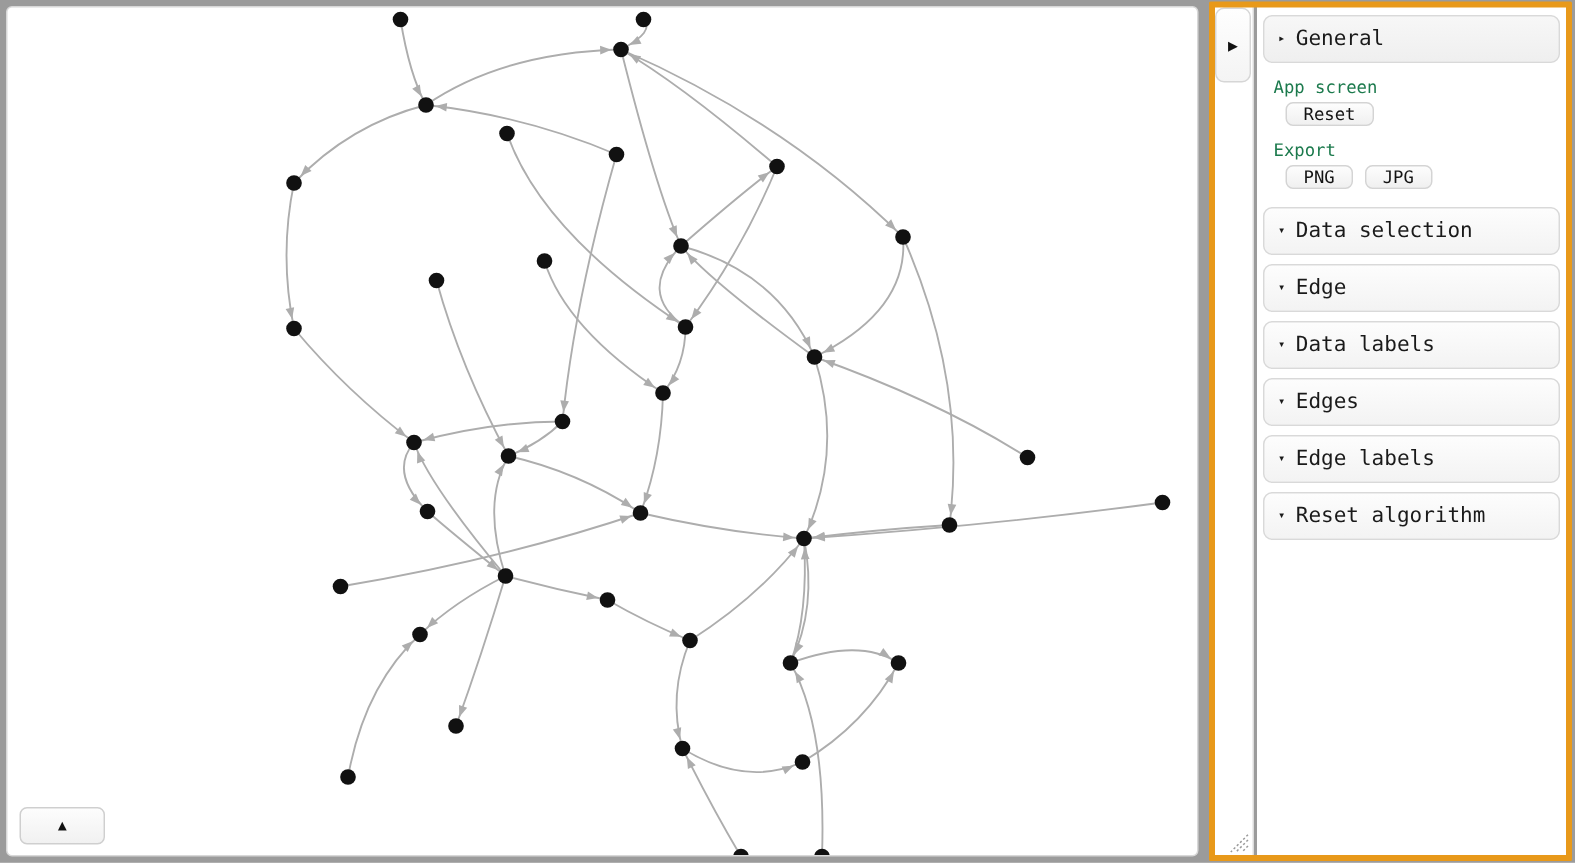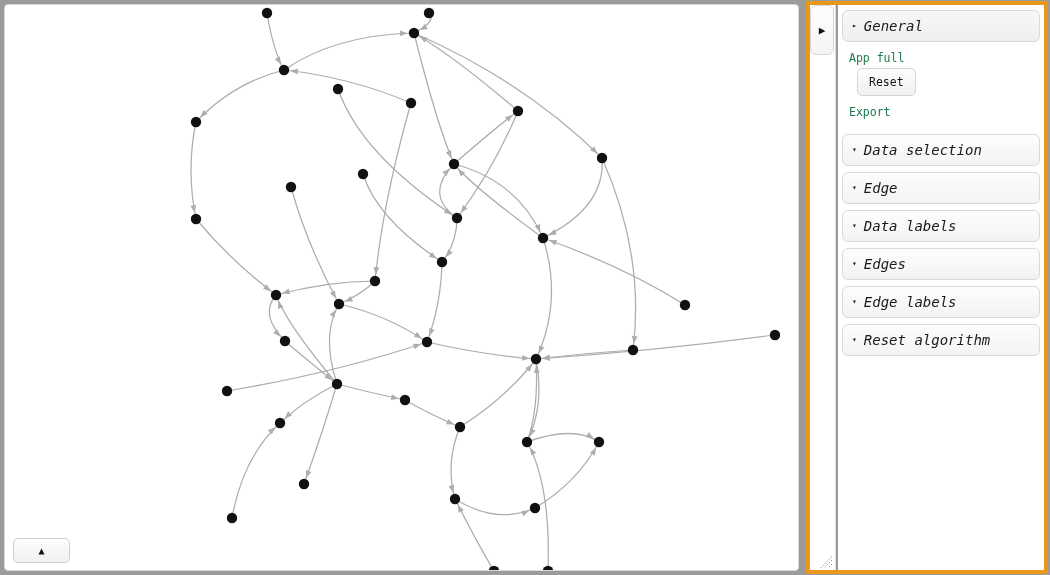--- a/index.html
+++ b/index.html
@@ -140,35 +140,35 @@
   }
   .section-header.expanded {
     background: linear-gradient(#f7f7f7, #efefef);
   }
   .sec-tri {
     font-size: 8px;
     margin-right: 7px;
     color: #1a1a1a;
     line-height: 1;
   }
-  .sec-label { letter-spacing: 0px; font-style: italic; }
+  .sec-label { letter-spacing: 0px; }
 
   .group-label {
     color: #1c7a4d;
     font-size: 11.5px;
     margin: 9px 0 3px 11px;
   }
 
   .btn-row {
     display: flex;
     gap: 8px;
     margin-left: 19px;
   }
   .ctl-btn {
-    height: 28px;
+    height: 16px;
     border: 1px solid #d4d4d4;
     border-radius: 5px;
     background: linear-gradient(#fdfdfd, #f0f0f0);
     font-family: "DejaVu Sans Mono", "Liberation Mono", monospace;
     font-size: 11.5px;
     color: #141414;
     padding: 0 11px;
     cursor: pointer;
     display: inline-flex;
     align-items: center;
@@ -343,27 +343,31 @@
 
   <div id="panel">
 
     <div class="section-header expanded">
       <span class="sec-tri">▸</span>
       <span class="sec-label">General</span>
     </div>
 
     <div id="general-body">
 
-      <div class="group-label">App full</div>
+      <div class="group-label">App screen</div>
       <div class="btn-row">
         <button class="ctl-btn">Reset</button>
       </div>
 
 
       <div class="group-label">Export</div>
+      <div class="btn-row">
+        <button class="ctl-btn">PNG</button>
+        <button class="ctl-btn">JPG</button>
+      </div>
     </div>
 
     <div id="collapsed-sections">
         <div class="section-header">
           <span class="sec-tri">▾</span>
           <span class="sec-label">Data selection</span>
         </div>
         <div class="section-header">
           <span class="sec-tri">▾</span>
           <span class="sec-label">Edge</span>

